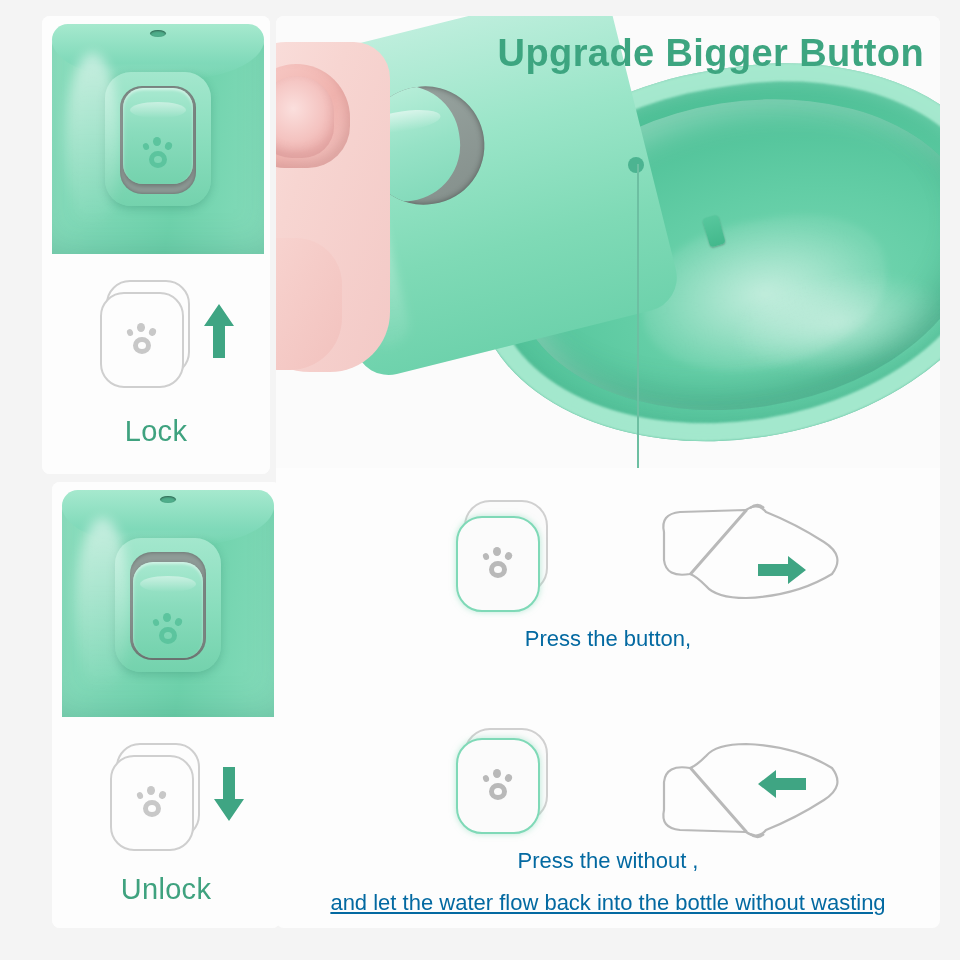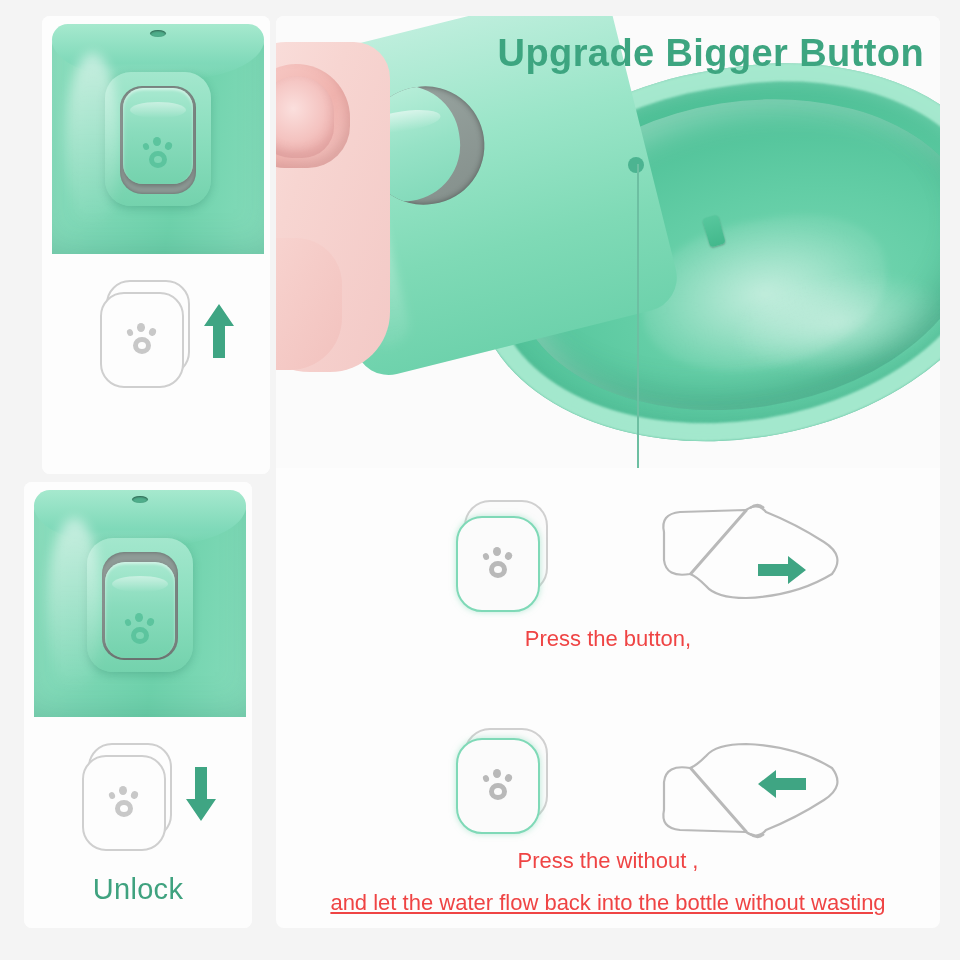--- a/index.html
+++ b/index.html
@@ -9,21 +9,21 @@
     font-family:"Liberation Sans","DejaVu Sans",sans-serif;
     overflow:hidden;
   }
   .stage{position:relative;width:960px;height:960px;}
 
   
   .card{position:absolute;background:#fdfdfd;border-radius:8px;overflow:hidden;}
 
   
   #lock-card  {left:42px; top:16px;  width:228px;height:458px;}
-  #unlock-card{left:24px; top:482px; width:228px;height:446px;}
+  #unlock-card{left:52px; top:482px; width:228px;height:446px;}
 
   .photo-top{position:relative;width:100%;height:238px;overflow:hidden;background:#fdfdfd;}
   .photo-top.lower{height:235px;}
 
   
   .bottle{
     position:absolute;left:10px;right:6px;top:8px;bottom:-10px;
     border-radius:22px 22px 4px 4px;
     background:
       radial-gradient(120% 70% at 50% -12%, #ffffff 0%, rgba(255,255,255,0) 52%),
@@ -212,21 +212,21 @@
     border:2.5px solid #7fd9b7;border-radius:26px;background:#fbfbfb;
     box-shadow:0 0 6px rgba(127,217,183,.55);
   }
   .mini-btn .front-shell.pressed{top:16px;}
   .mini-btn .front-shell.raised {top:10px;}
   .mini-btn .mp{position:absolute;left:50%;transform:translateX(-50%);top:28px;color:#b9b9b9;}
 
   .diagram{position:absolute;width:210px;height:120px;}
   .diagram svg{display:block;width:210px;height:120px;}
 
-  .line{position:absolute;left:0;width:664px;text-align:center;color:#ef4444;font-size:22px;}
+  .line{position:absolute;left:0;width:664px;text-align:center;color:#0369a1;font-size:22px;}
   .line.l1{font-size:22px;}
   .line.l2{font-size:22px;}
 </style>
 </head>
 <body>
 
 <div class="stage">
 
   <div class="card" id="lock-card">
     <div class="photo-top">
@@ -257,20 +257,21 @@
               <i class="t3"></i>
               <i class="pad"></i>
           </span>
         </div>
       </div>
       <span class="arrow" style="left:160px;top:48px;">
         <svg width="34" height="58" viewBox="0 0 34 58">
           <path d="M17 2 L32 24 L23 24 L23 56 L11 56 L11 24 L2 24 Z" fill="#3fa583"></path>
         </svg>
       </span>
+      <div class="caption">Lock</div>
     </div>
   </div>
 
   <div class="card" id="unlock-card">
     <div class="photo-top lower">
       <div class="bottle">
         <div class="vent"></div>
         <div class="btn-housing">
           <div class="btn-slot">
             <div class="btn-key down">

